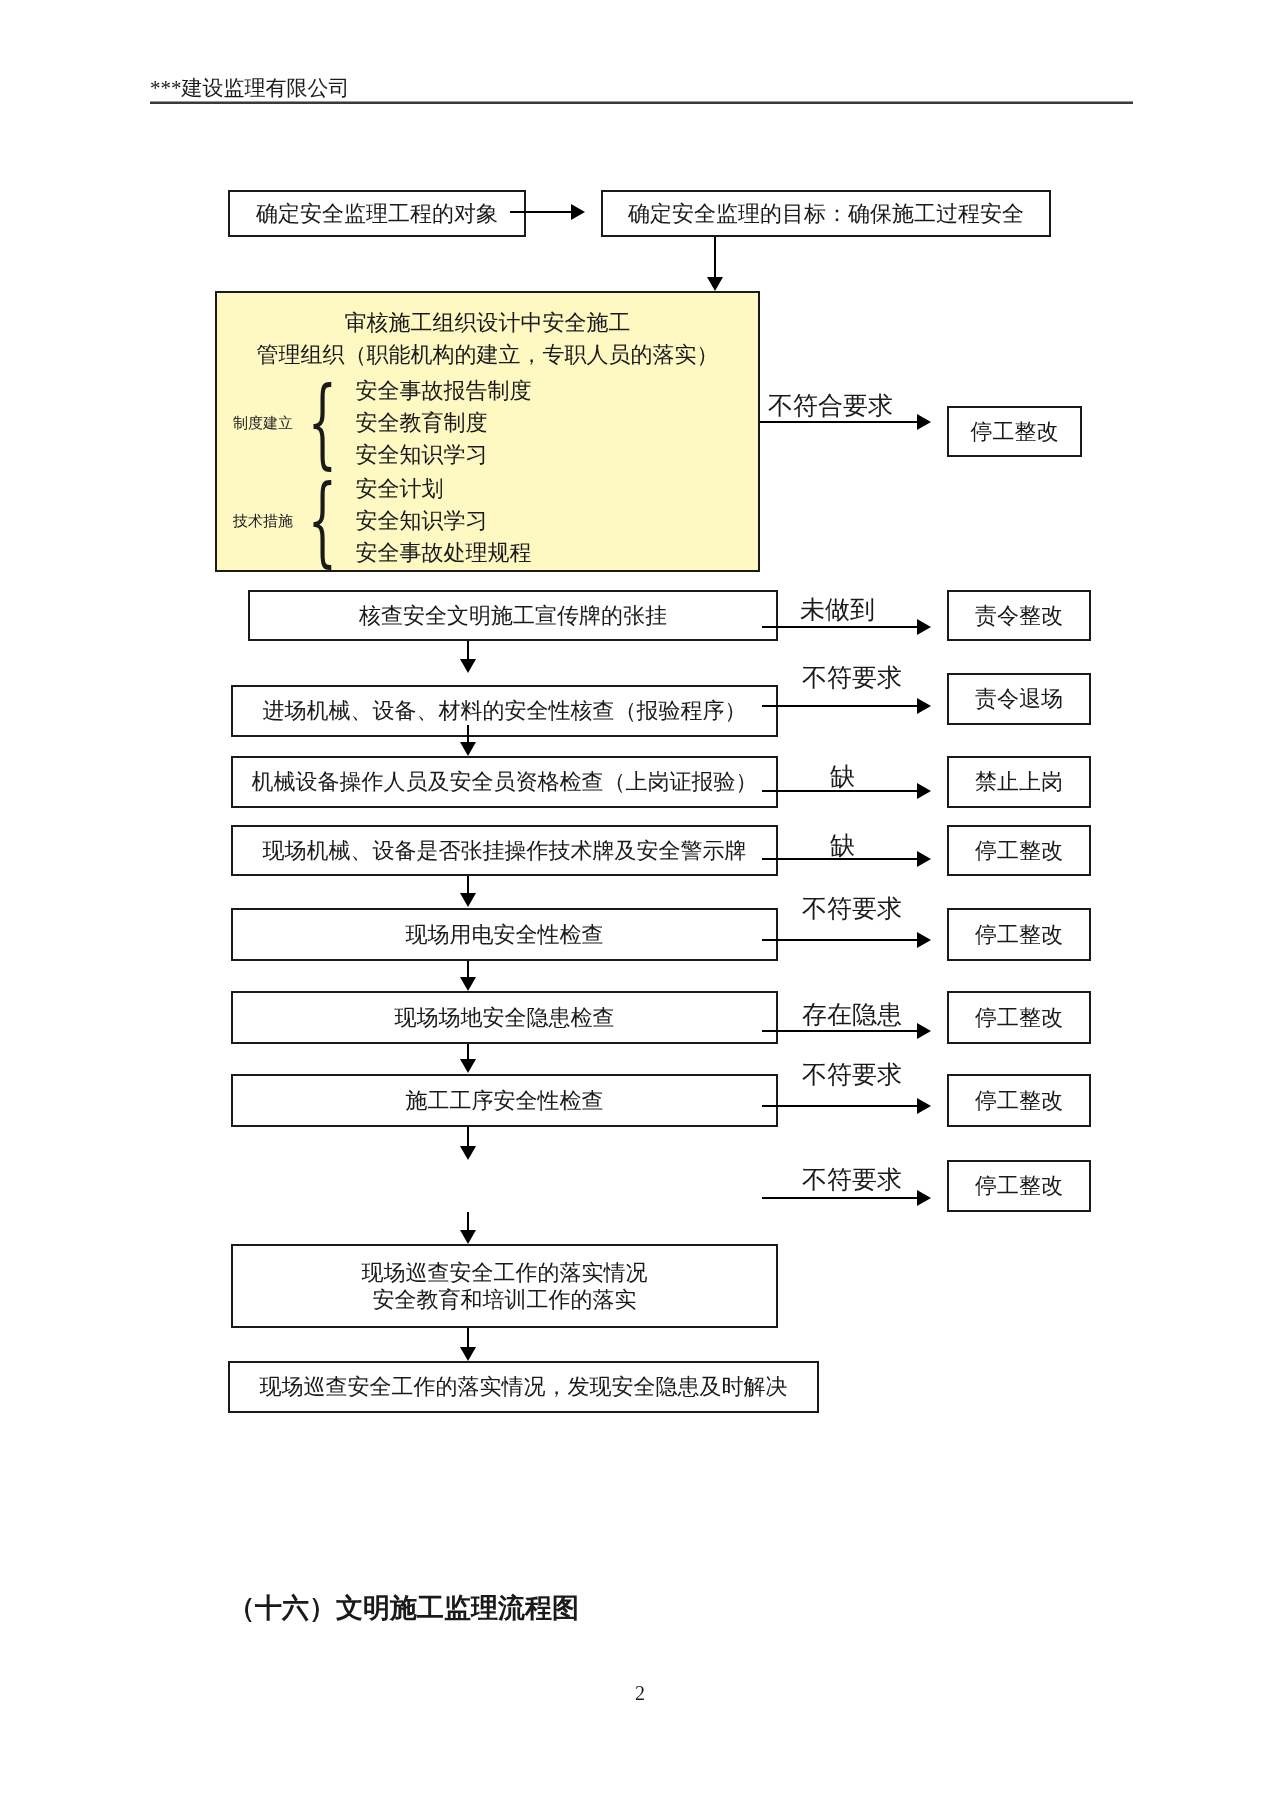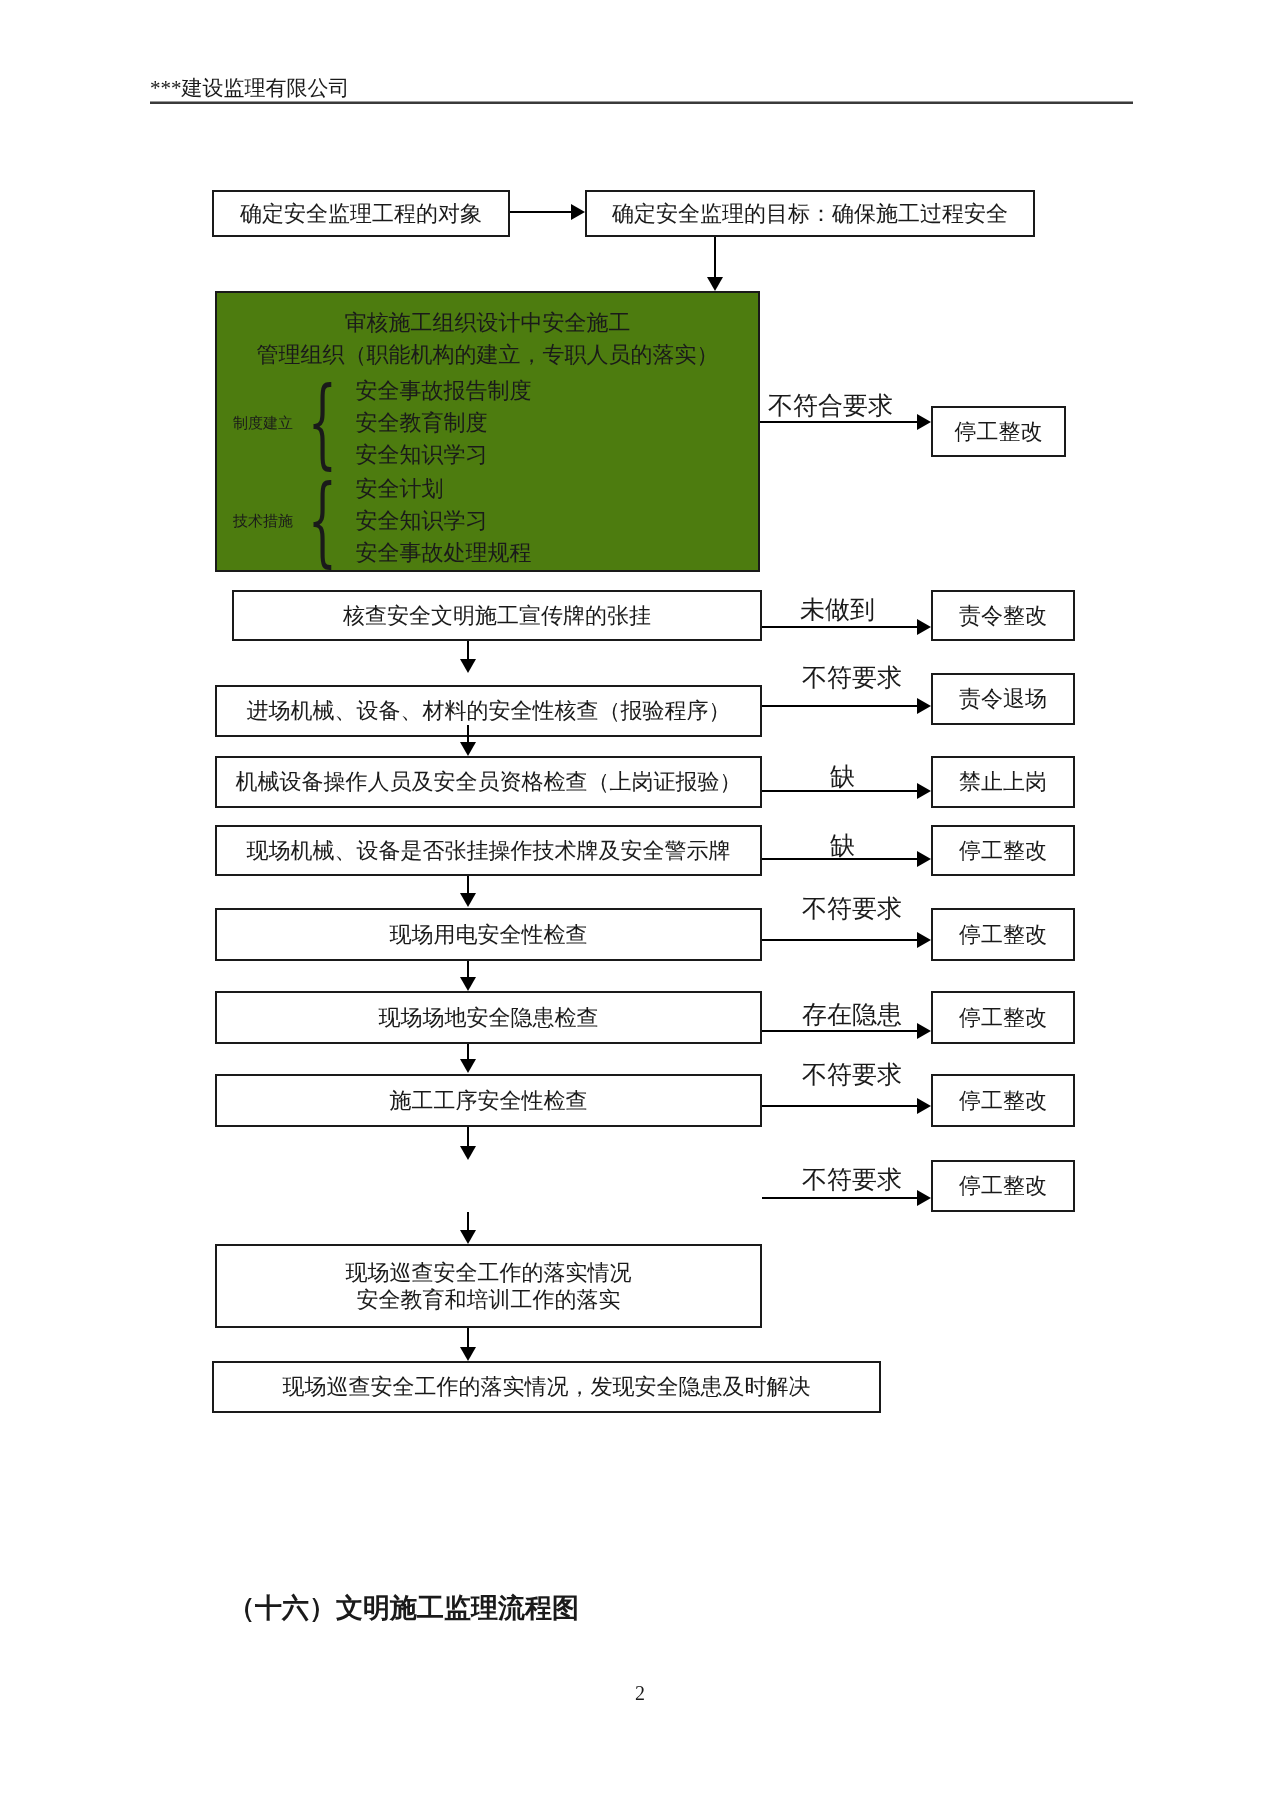--- a/index.html
+++ b/index.html
@@ -12,20 +12,21 @@
     overflow:hidden;
   }
   .fbox{
     position:absolute;
     border:2px solid #1a1a1a;
     background:#ffffff;
     display:flex;align-items:center;justify-content:center;
     text-align:center;
     font-size:22px;line-height:1.25;
     box-sizing:border-box;
+    margin-left:16px;
   }
   .cond{
     position:absolute;
     font-size:25px;
     white-space:nowrap;
     color:#1a1a1a;
   }
   .hline{position:absolute;height:2px;background:#000;}
   .vline{position:absolute;width:2px;background:#000;}
   .ah-right{
@@ -39,21 +40,21 @@
     border-top:14px solid #000;
     border-left:8px solid transparent;
     border-right:8px solid transparent;
   }
   #header-text{position:absolute;left:150px;top:74px;font-size:21px;}
   #header-rule{position:absolute;left:150px;top:101px;width:983px;height:3px;
     border-top:1px solid #999;border-bottom:2px solid #3a3a3a;box-sizing:border-box;}
   
   #review-box{
     position:absolute;left:215px;top:291px;width:545px;height:281px;
-    border:2px solid #1a1a1a;background:#4d7c0f;box-sizing:border-box;
+    border:2px solid #1a1a1a;background:#fef9c3;box-sizing:border-box;
     font-size:22px;
   }
   .c-center{text-align:center;line-height:32px;}
   .c-line1{margin-top:14px;}
   .c-group{display:flex;align-items:center;margin-left:16px;}
   .c-group-1{margin-top:4px;}
   .c-group-2{margin-top:2px;}
   .c-label{font-size:15px;margin-right:6px;white-space:nowrap;}
   .brace{
     font-size:92px;line-height:96px;font-weight:100;
@@ -212,20 +213,20 @@
   <div class="vline" style="left:467px;top:1212px;height:19px;"></div>
   <div class="ah-down" style="left:460px;top:1230px;"></div>
 
   <div class="fbox" style="left:215px;top:1244px;width:547px;height:84px;flex-direction:column;">
     <div>现场巡查安全工作的落实情况</div>
     <div>安全教育和培训工作的落实</div>
   </div>
   <div class="vline" style="left:467px;top:1328px;height:20px;"></div>
   <div class="ah-down" style="left:460px;top:1347px;"></div>
 
-  <div class="fbox" style="left:212px;top:1361px;width:669px;height:52px;">
+  <div class="fbox" style="left:212px;top:1361px;width:591px;height:52px;">
     <span>现场巡查安全工作的落实情况，发现安全隐患及时解决</span>
   </div>
 
   <div id="footer-heading">（十六）文明施工监理流程图</div>
   <div id="page-number">2</div>
 
 </div>
 
 </body></html>

